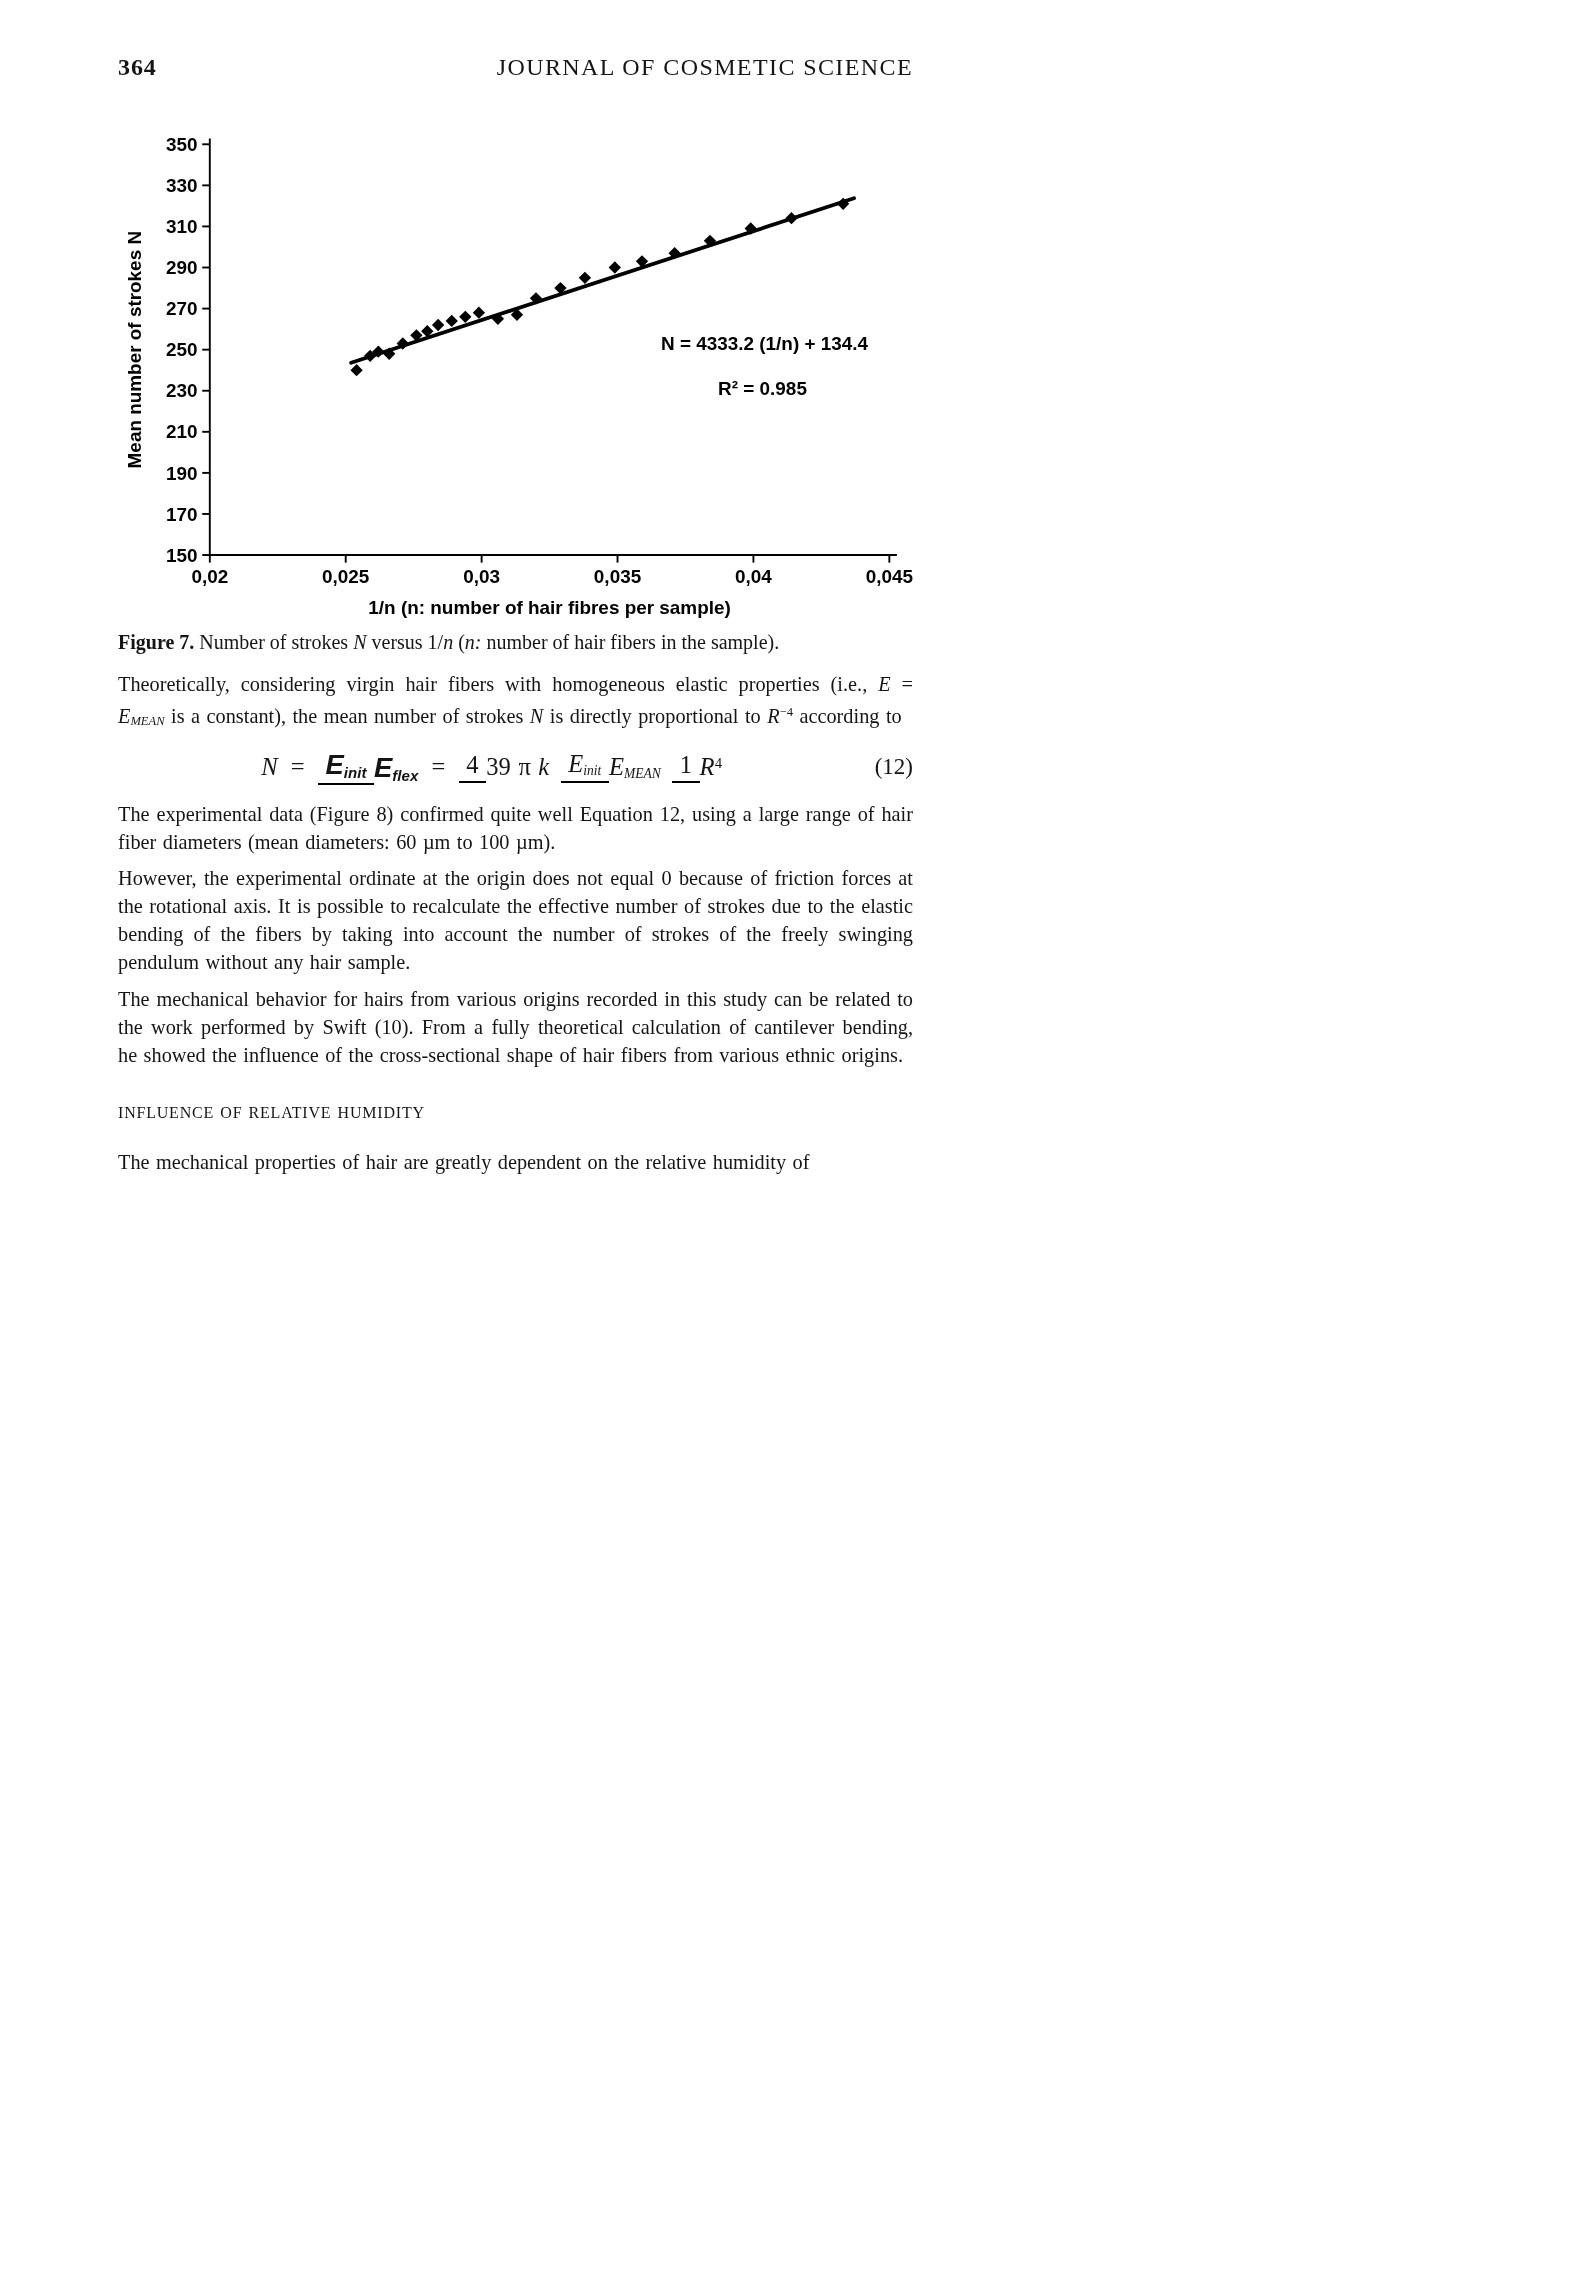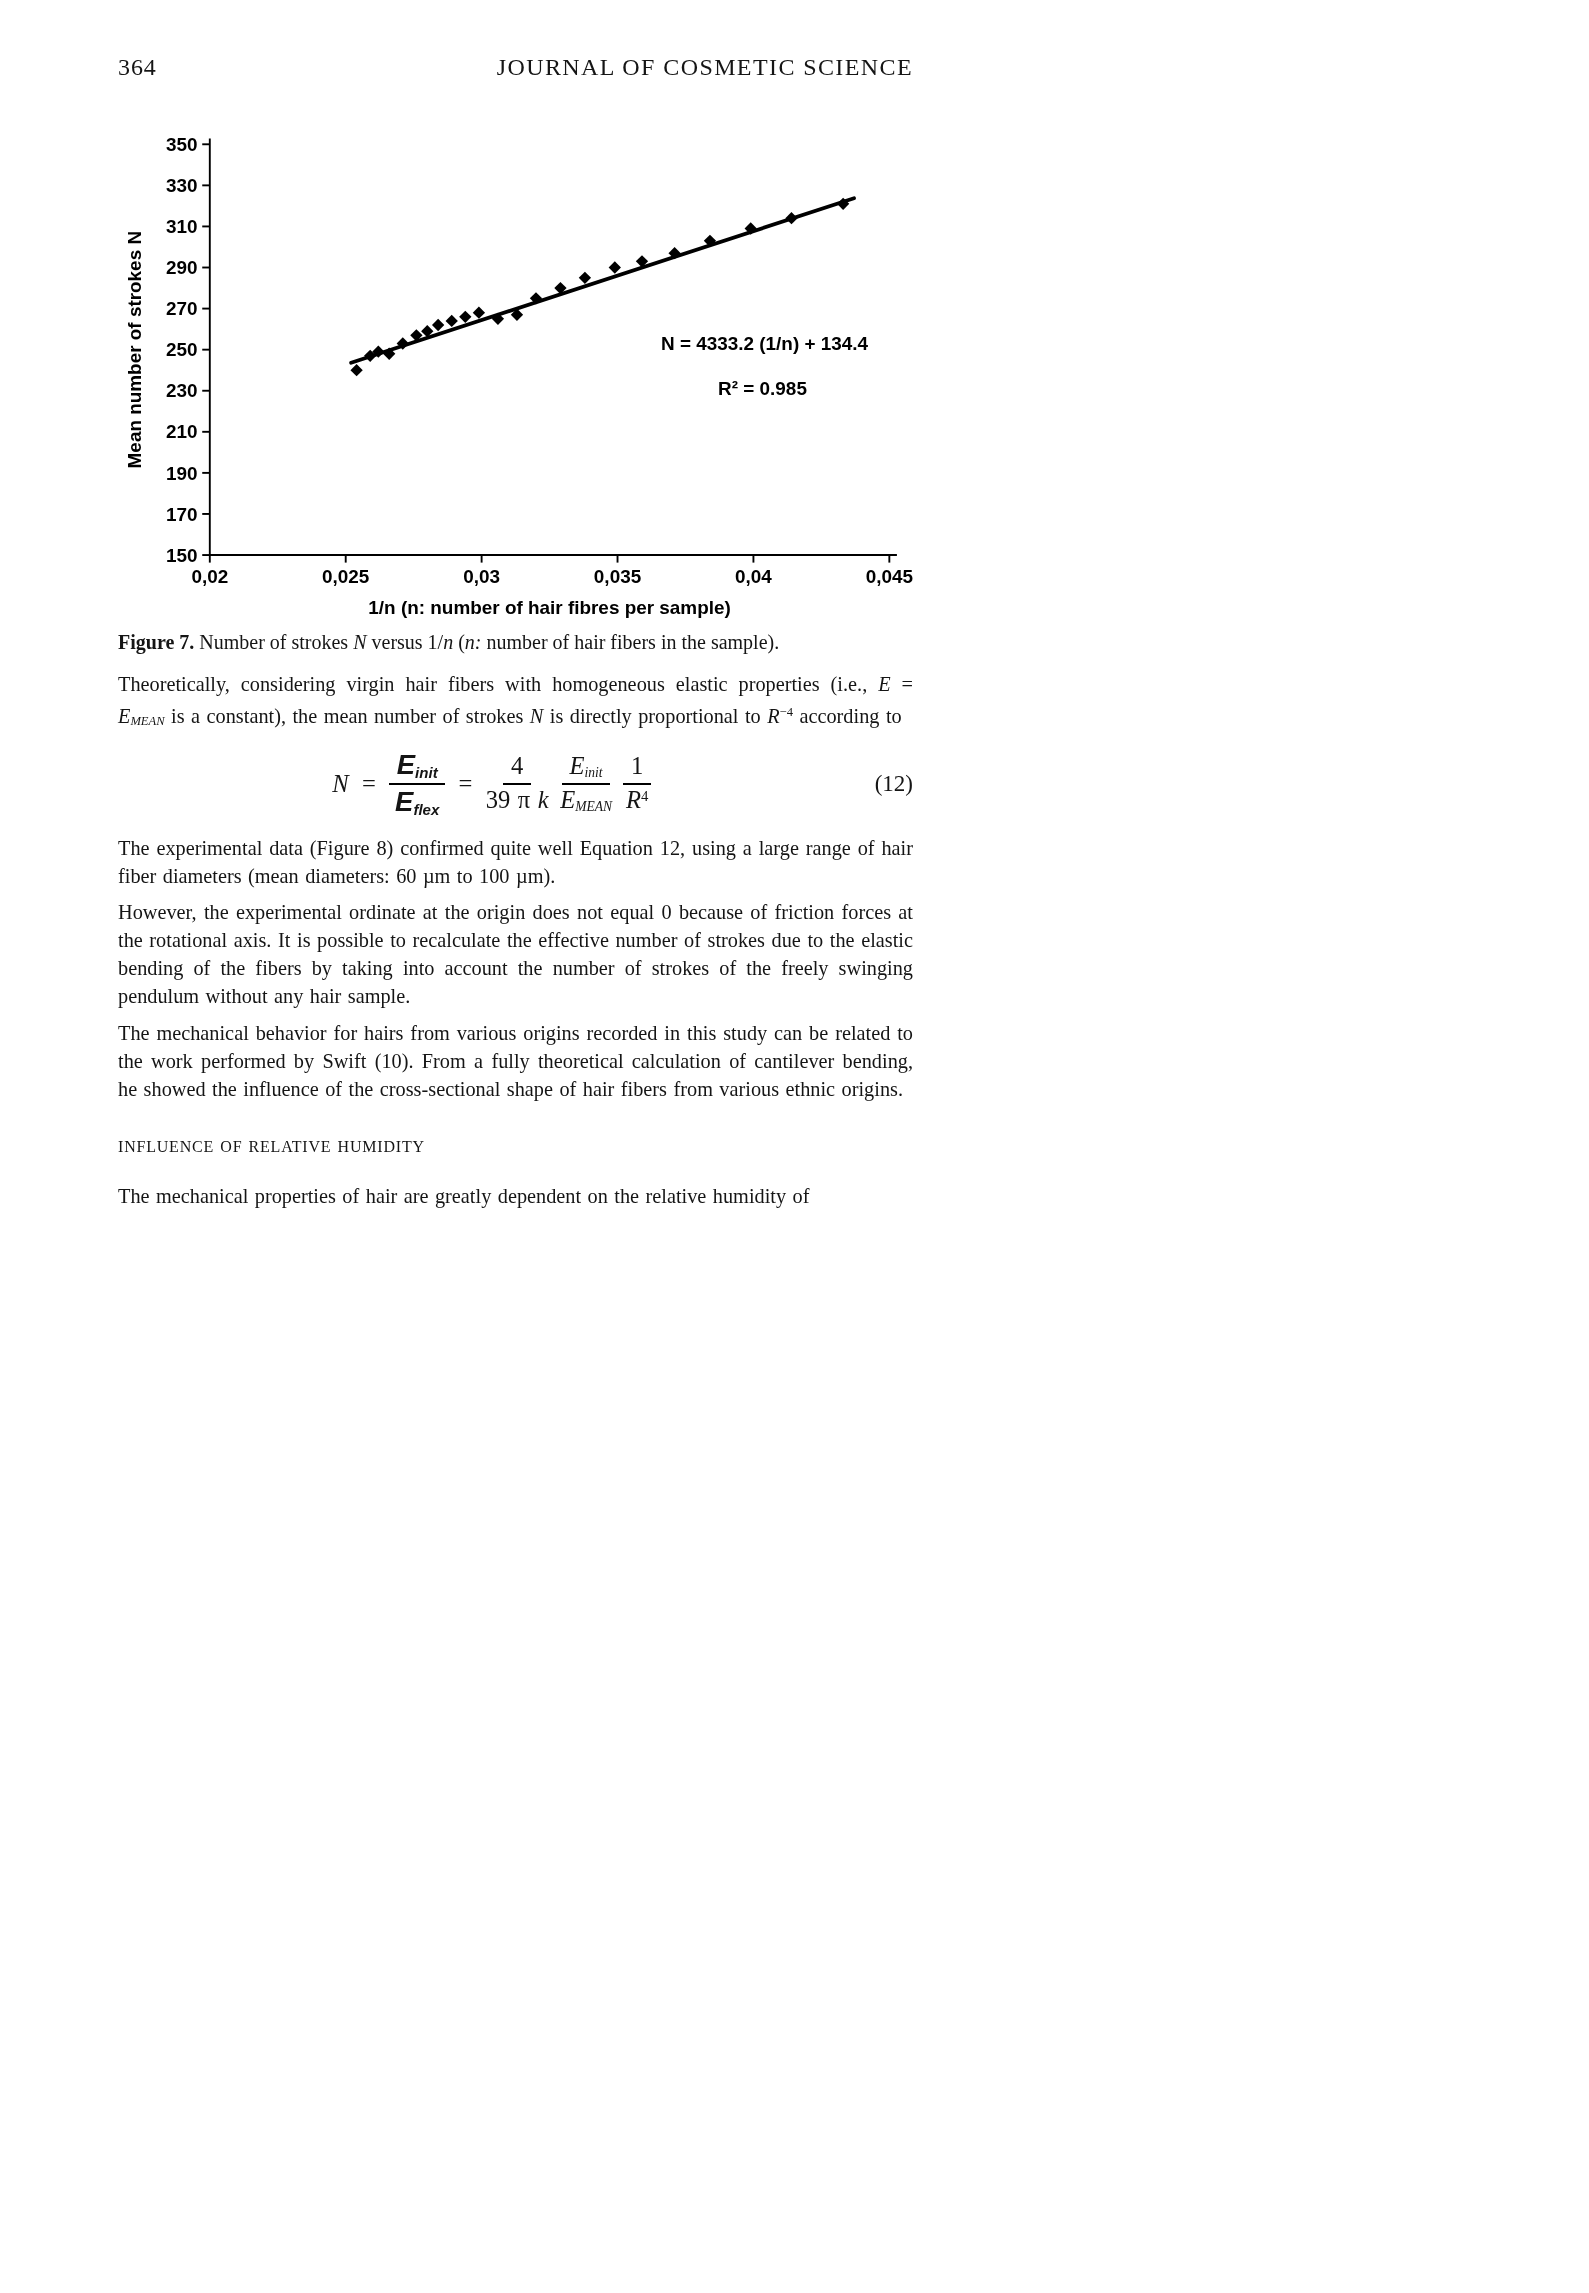--- a/index.html
+++ b/index.html
@@ -7,21 +7,21 @@
   .page {
     position: relative;
     width: 1590px;
     height: 2293px;
     background: #ffffff;
     color: #151515;
     font-family: "Liberation Serif", serif;
     overflow: hidden;
   }
   .header { position: absolute; top: 54px; left: 118px; width: 795px; height: 34px; }
-  .page-number { position: absolute; left: 0; top: 0; font-size: 24px; letter-spacing: 0.9px; }
+  .page-number { position: absolute; left: 0; top: 0; font-size: 24px; letter-spacing: 0.9px; font-weight: bold; }
   .journal-title { position: absolute; left: 0; right: 0; top: 0; text-align: right; font-size: 24px; letter-spacing: 1.4px; }
 
   .figure-block { position: absolute; top: 131px; left: 118px; width: 795px; }
   #chart-svg { display: block; }
   #chart-svg text { font-family: "Liberation Sans", sans-serif; font-weight: bold; fill: #000; }
 
   .caption { margin-top: 3.8px; text-align: left; font-size: 20px; }
 
   .s-r { font-style: normal; }
   .s-i { font-style: italic; }
@@ -30,21 +30,21 @@
   .s-isub { font-size: 0.62em; vertical-align: -0.2em; font-style: italic; }
 
   .body-text {
     position: absolute; top: 670px; left: 118px; width: 795px;
     font-size: 20.3px; line-height: 28px; text-align: justify; word-spacing: 1.4px;
   }
   .body-text p { margin: 0 0 8.5px 0; }
 
   .equation-row { display: flex; align-items: center; margin: 13.2px 0 15px 0; }
   .equation-center { flex: 1; display: flex; align-items: center; justify-content: center; gap: 11.4px; font-size: 24.6px; text-align: center; }
-  .frac { display: inline-flex; flex-direction: column; align-items: center; line-height: 1.15; }
+  .frac { display: inline-flex; flex-direction: row; align-items: center; line-height: 1.15; }
   .frac .num { border-bottom: 2.4px solid #000; padding: 0 7.6px 1.9px 7.6px; }
   .frac .den { padding-top: 1.9px; }
   .f-sans { font-family: "Liberation Sans", sans-serif; font-weight: bold; font-style: italic; font-size: 27.4px; }
   .fsub { font-size: 0.55em; vertical-align: -0.25em; }
   .fsup { font-size: 0.6em; vertical-align: 0.45em; }
   .it { font-style: italic; }
   .eq-var { font-style: italic; }
   .eq-op { margin: 0 1.9px; }
   .eq-number { font-size: 23px; padding-left: 9.5px; }
 

